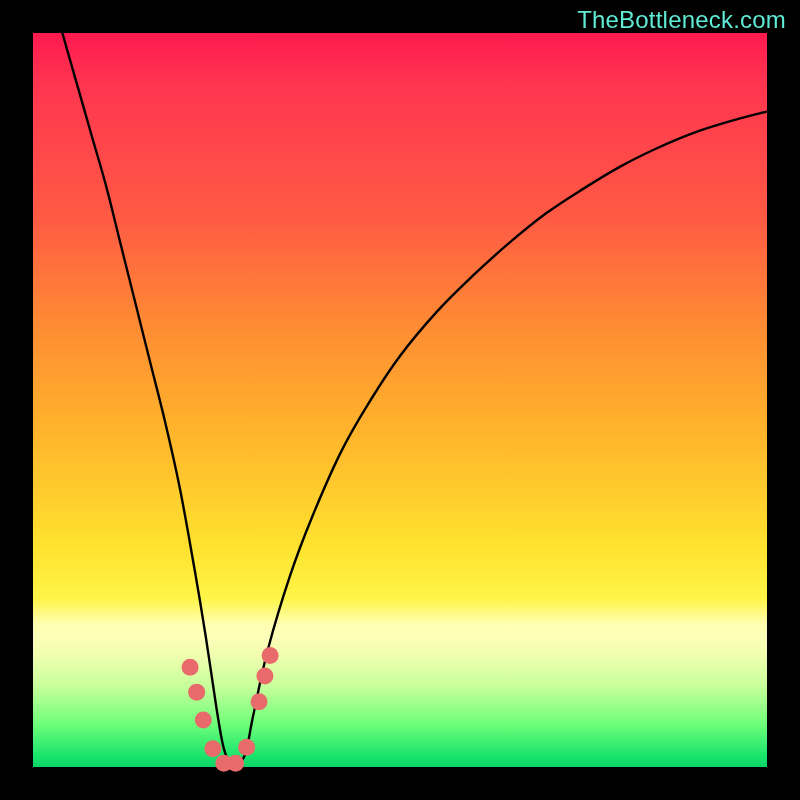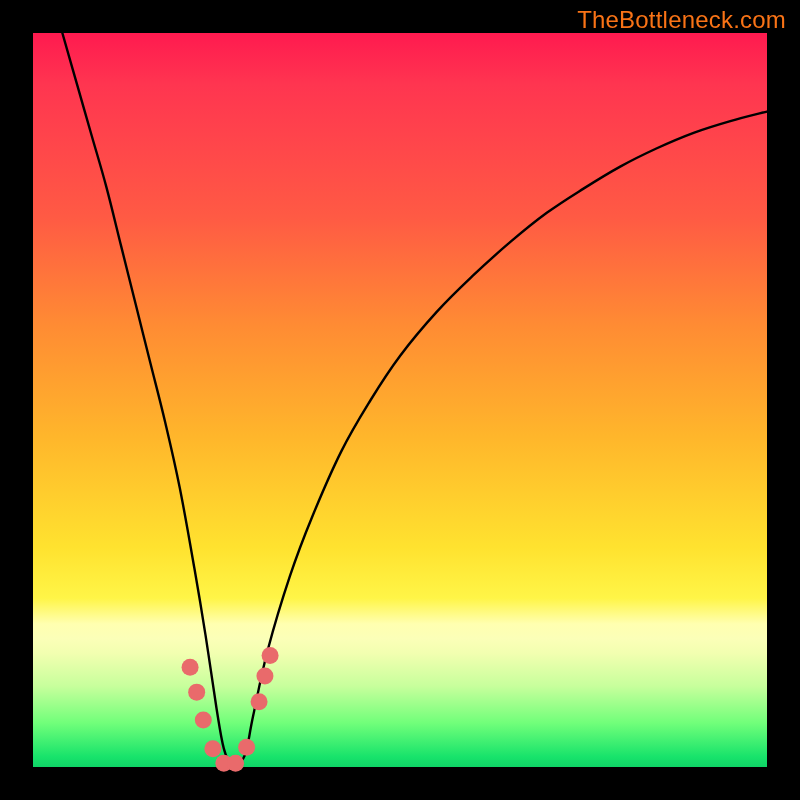--- a/index.html
+++ b/index.html
@@ -41,21 +41,21 @@
       #c7ff9c 89%,
       #71ff7a 94%,
       #18e36b 98.6%,
       #0fd466 100%
     );
   }
   .watermark {
     position: absolute;
     top: 6px;
     right: 14px;
-    color: #f97316;
+    color: #5eead4;
     font-size: 24px;
     letter-spacing: 0.2px;
     font-weight: 500;
     user-select: none;
   }
   svg.overlay {
     position: absolute;
     left: 0;
     top: 0;
     width: 734px;

